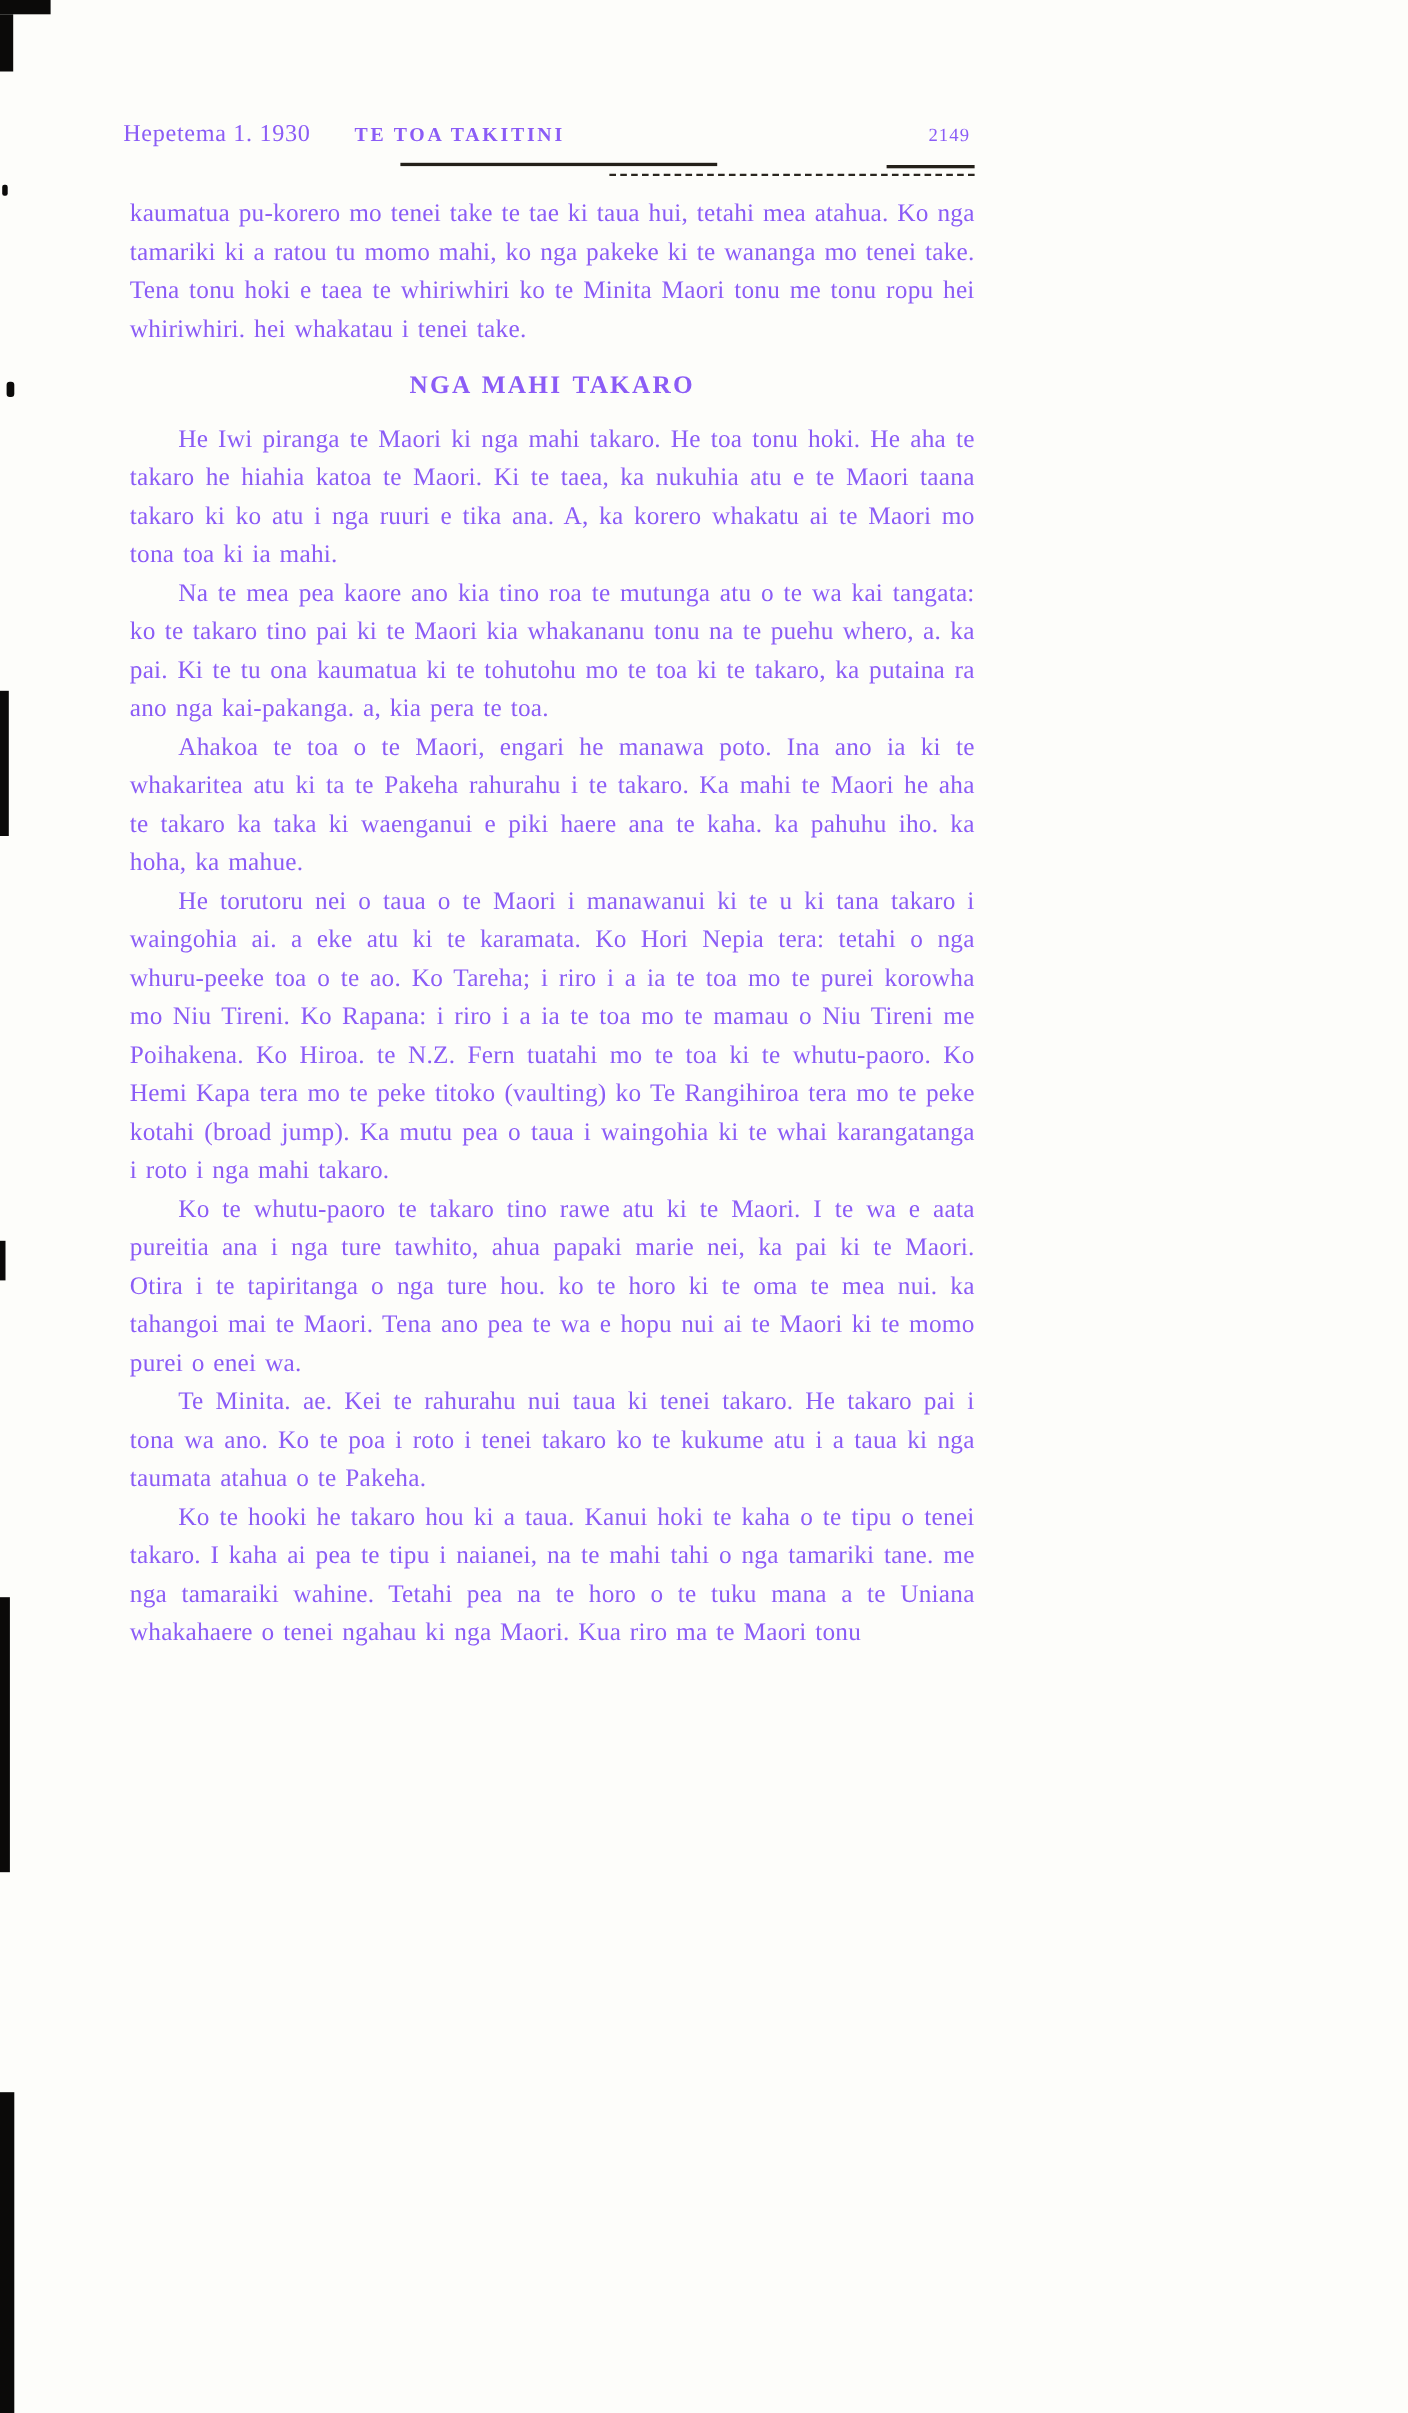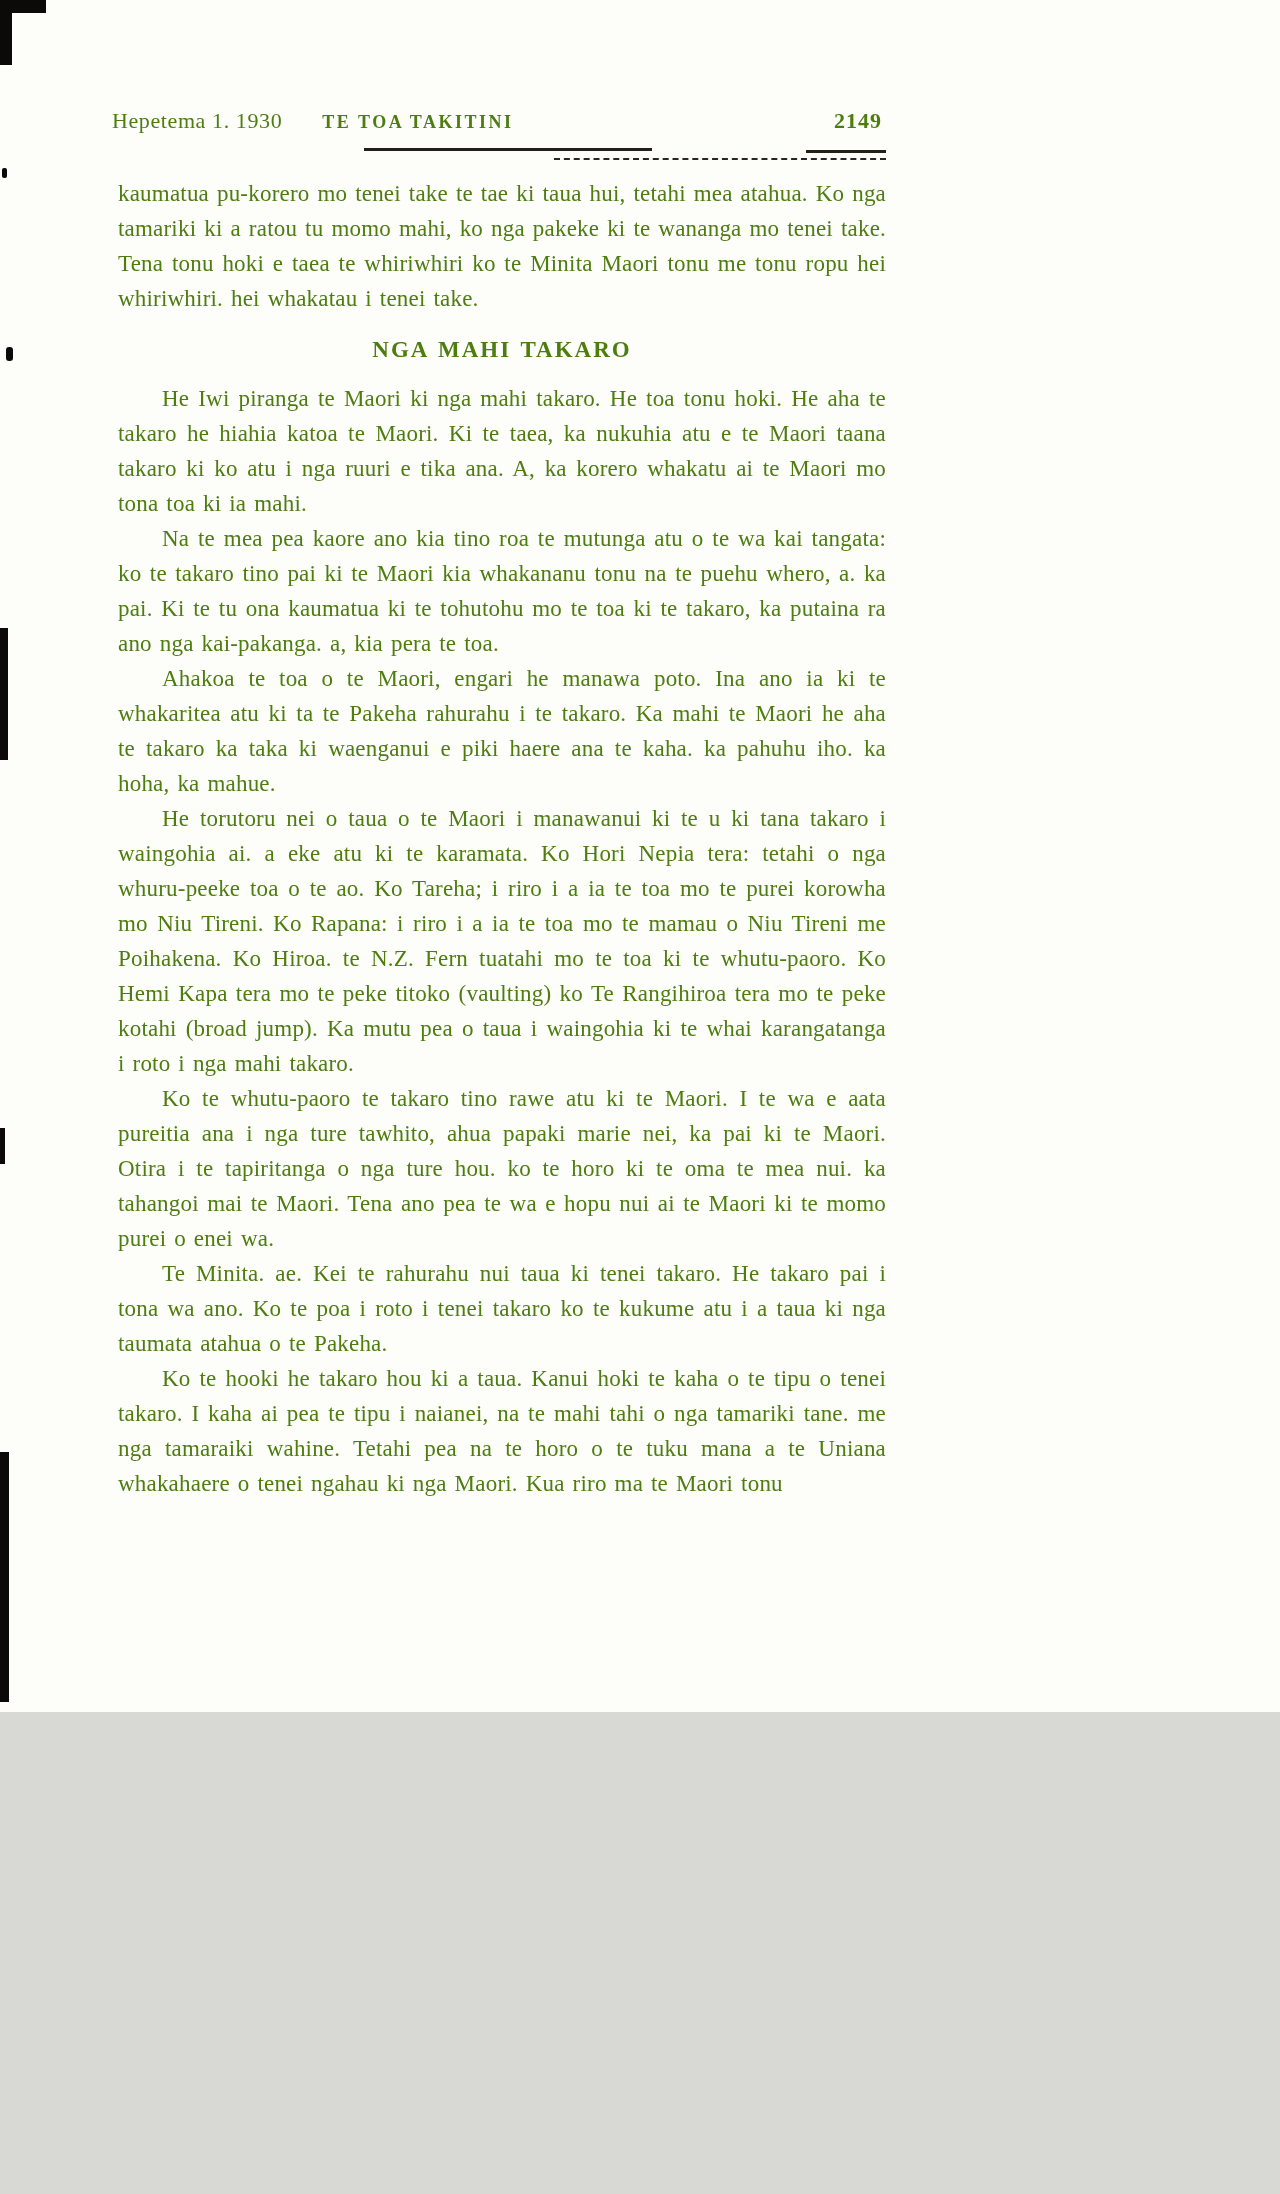--- a/index.html
+++ b/index.html
@@ -1,25 +1,25 @@
 <!DOCTYPE html>
 <html><head>
 <meta charset="utf-8">
 <style>
   html, body { margin: 0; padding: 0; }
   body { background: #d8d8d4; }
 
   .page {
     position: relative;
     width: 1280px;
-    height: 1712px;
+    height: 2194px;
     background: #fdfdfa;
     overflow: hidden;
     font-family: "Liberation Serif", serif;
-    color: #4d7c0f;
+    color: #8b5cf6;
   }
 
   
   .masthead {
     position: absolute;
     left: 112px;
     top: 108px;
     width: 770px;
     display: flex;
     align-items: baseline;
@@ -31,22 +31,22 @@
   }
   .masthead .title {
     font-size: 18px;
     font-weight: bold;
     letter-spacing: 2.5px;
     margin-left: 40px;
     white-space: nowrap;
   }
   .masthead .pageno {
     margin-left: auto;
-    font-size: 22px;
-    font-weight: bold;
+    font-size: 17px;
+    font-weight: normal;
     letter-spacing: 1px;
   }
 
   .rule { position: absolute; background: #242019; }
   .rule-title   { left: 364px; top: 148px; width: 288px; height: 3px; }
   .rule-pageno  { left: 806px; top: 150px; width: 80px;  height: 3px; }
   .rule-dashed  {
     position: absolute;
     left: 554px; top: 158px; width: 332px; height: 0;
     border-top: 2px dashed #2a261f;

